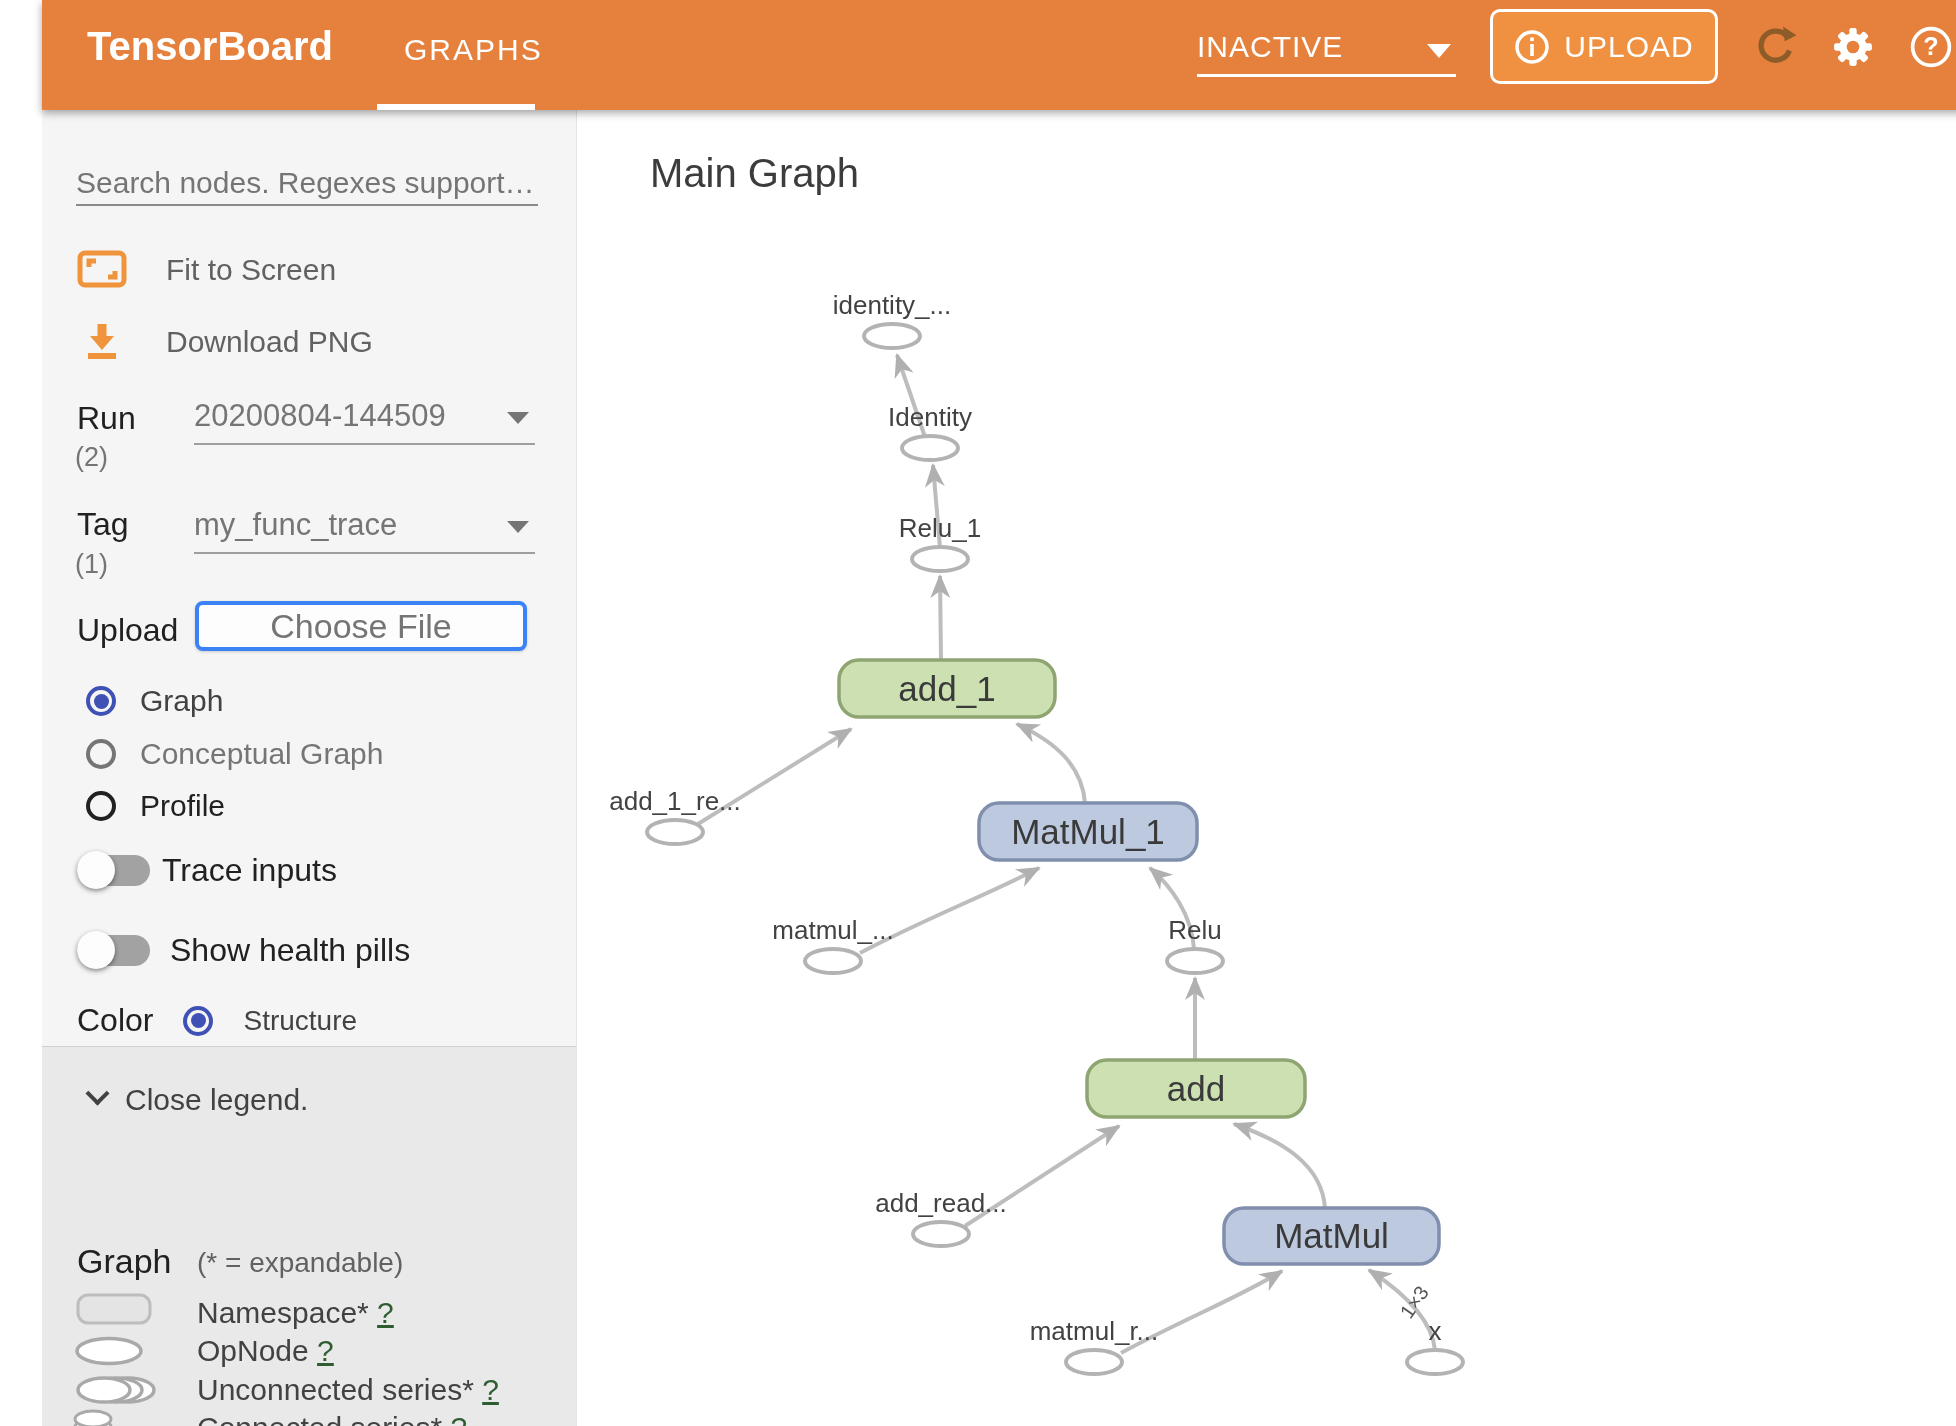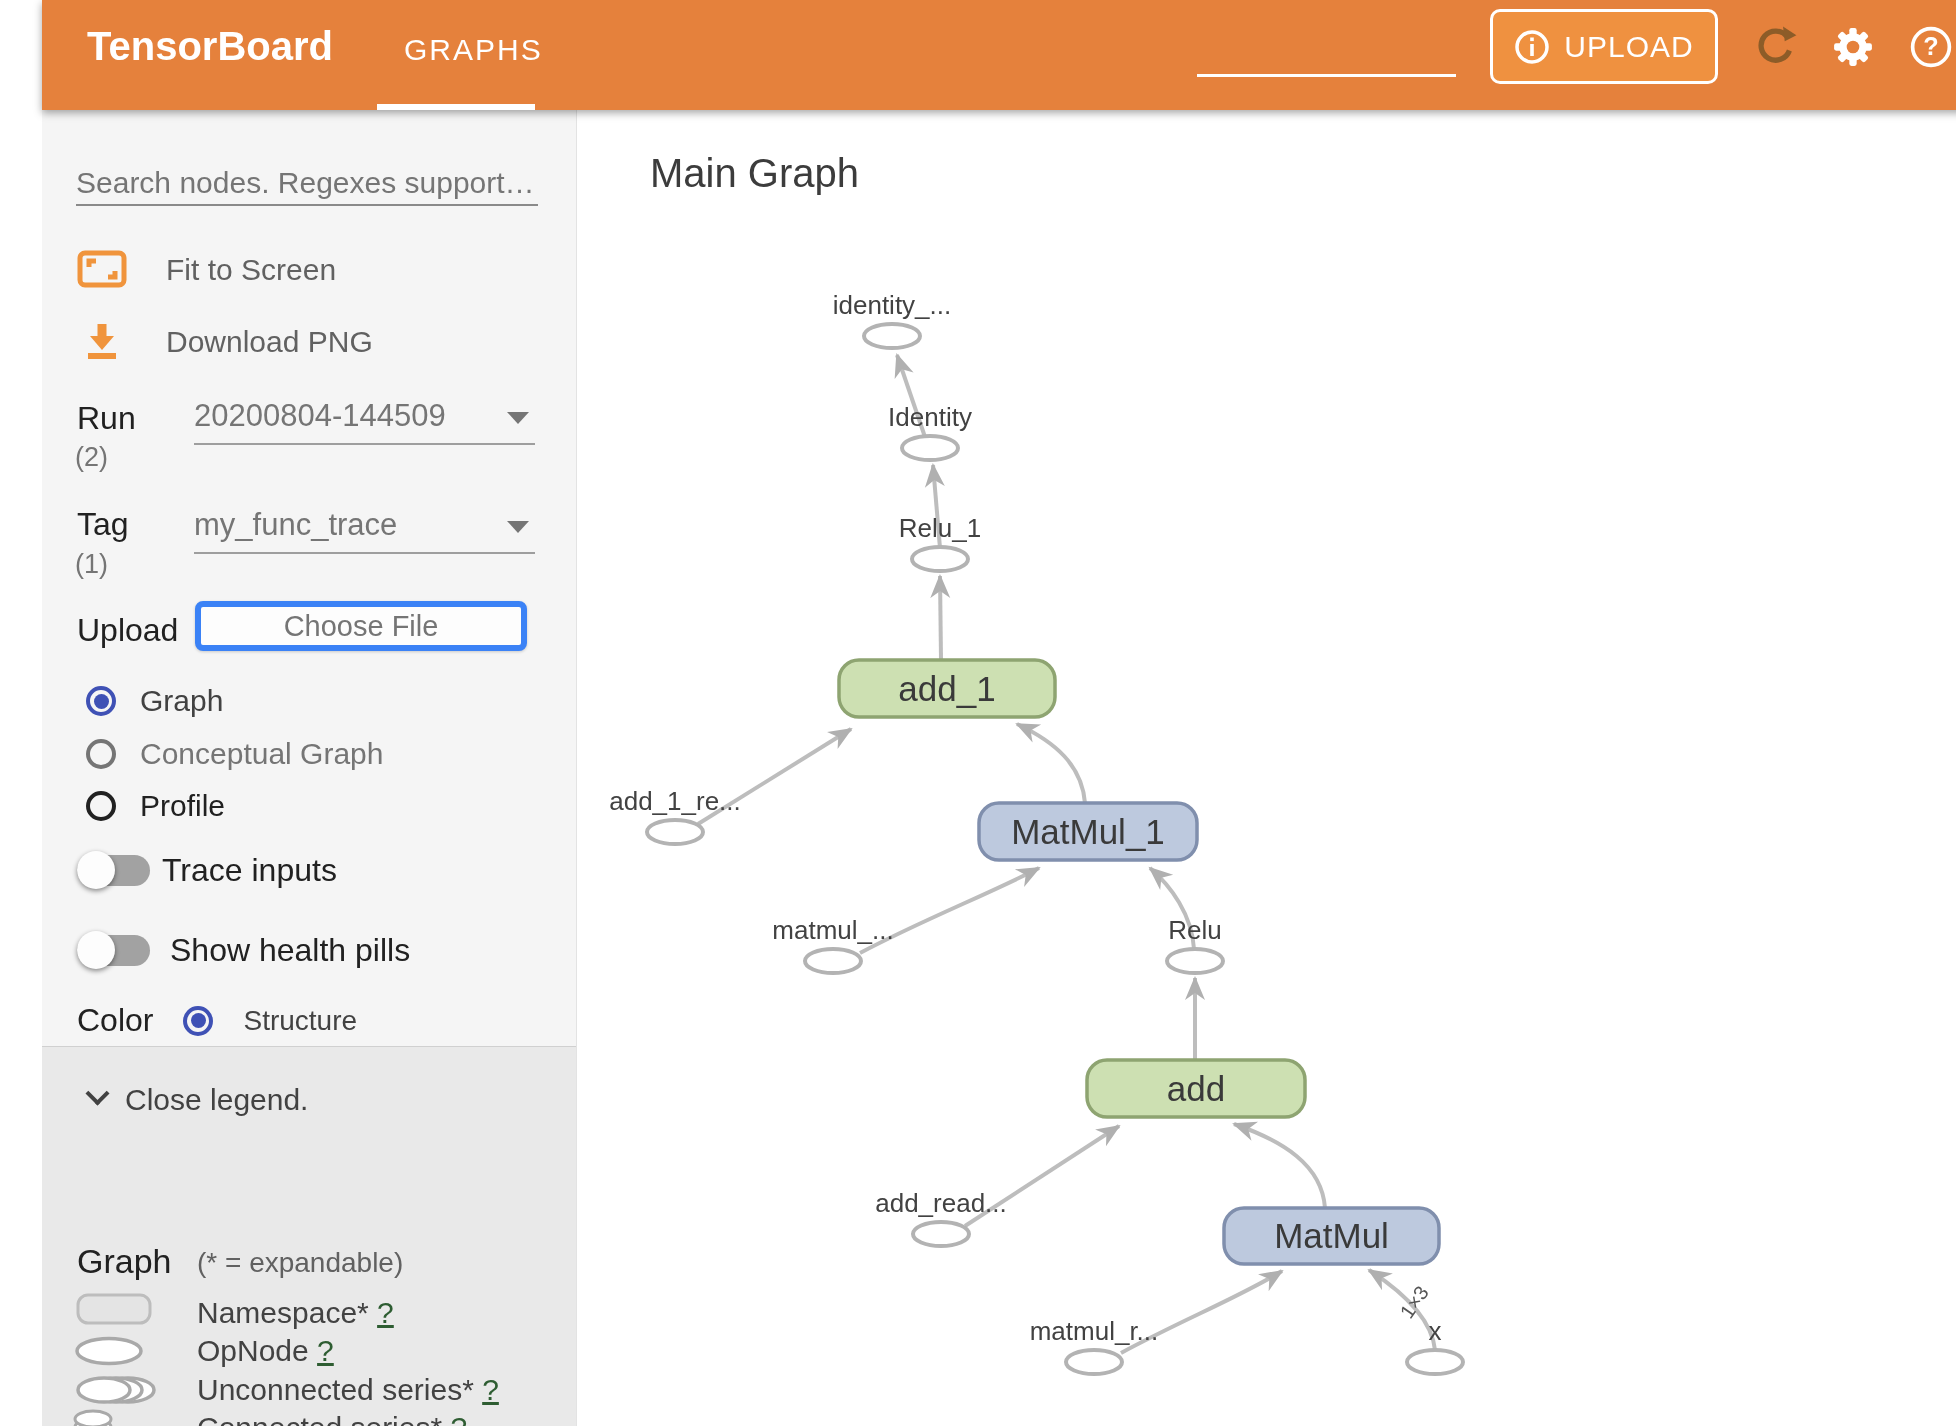--- a/index.html
+++ b/index.html
@@ -34,22 +34,22 @@
     text-overflow:ellipsis; }
   #search-input::placeholder { color:#757575; opacity:1; }
   .action-label { font-size:30px; color:#616161; }
   .sb-label { font-size:32px; color:#212121; }
   .sb-count { font-size:27px; color:#757575; }
   .sb-value { font-size:31px; color:#757575; white-space:nowrap; }
   .dd-underline { height:2px; background:#9e9e9e; }
   .dd-caret { width:0; height:0; border-left:11px solid transparent;
     border-right:11px solid transparent; border-top:12px solid #757575; }
   .choose-file { left:153px; top:491px; width:332px; height:50px; background:#fdfdfd;
-    border:6px solid #3b82f6; border-radius:8px; box-shadow:0 1px 3px rgba(0,0,0,.18);
-    font-size:29px; color:#757575; display:flex; align-items:center; justify-content:center; cursor:pointer; }
+    border:4px solid #3b82f6; border-radius:8px; box-shadow:0 1px 3px rgba(0,0,0,.18);
+    font-size:34px; color:#757575; display:flex; align-items:center; justify-content:center; cursor:pointer; }
   .radio { width:30px; height:30px; border-radius:50%; border:4px solid #757575;
     display:flex; align-items:center; justify-content:center; background:transparent; }
   .radio.sel { border-color:#3f51b5; }
   .radio.sel .dot { width:15px; height:15px; border-radius:50%; background:#3f51b5; }
   .radio.dark { border-color:#212121; }
   .radio-label { font-size:30px; }
   .toggle { width:73px; height:31px; border-radius:16px; background:#a2a2a2; position:relative; cursor:pointer; }
   .toggle .knob { position:absolute; left:0px; top:-4px; width:38px; height:38px; border-radius:50%;
     background:#fdfdfd; box-shadow:0 2px 5px rgba(0,0,0,.45); }
   .toggle-label { font-size:32px; color:#212121; }
@@ -77,20 +77,24 @@
 </head>
 <body>
 
 <div id="app">
 
   <div id="header">
     <div class="abs logo">TensorBoard</div>
     <div class="abs tab">GRAPHS</div>
     <div class="abs tab-underline"></div>
 
+    <div class="abs status-select">
+      <span class="status-text">INACTIVE</span>
+      <span class="status-caret"></span>
+    </div>
     <div class="abs status-underline"></div>
 
     <div class="abs upload-btn">
       <svg width="36" height="36" viewBox="0 0 36 36">
         <circle cx="18" cy="18" r="15" fill="none" stroke="#fff" stroke-width="3.5"></circle>
         <rect x="16.2" y="15" width="3.6" height="12" fill="#fff"></rect>
         <rect x="16.2" y="8.5" width="3.6" height="3.6" fill="#fff"></rect>
       </svg>
       <span class="upload-label">UPLOAD</span>
     </div>

